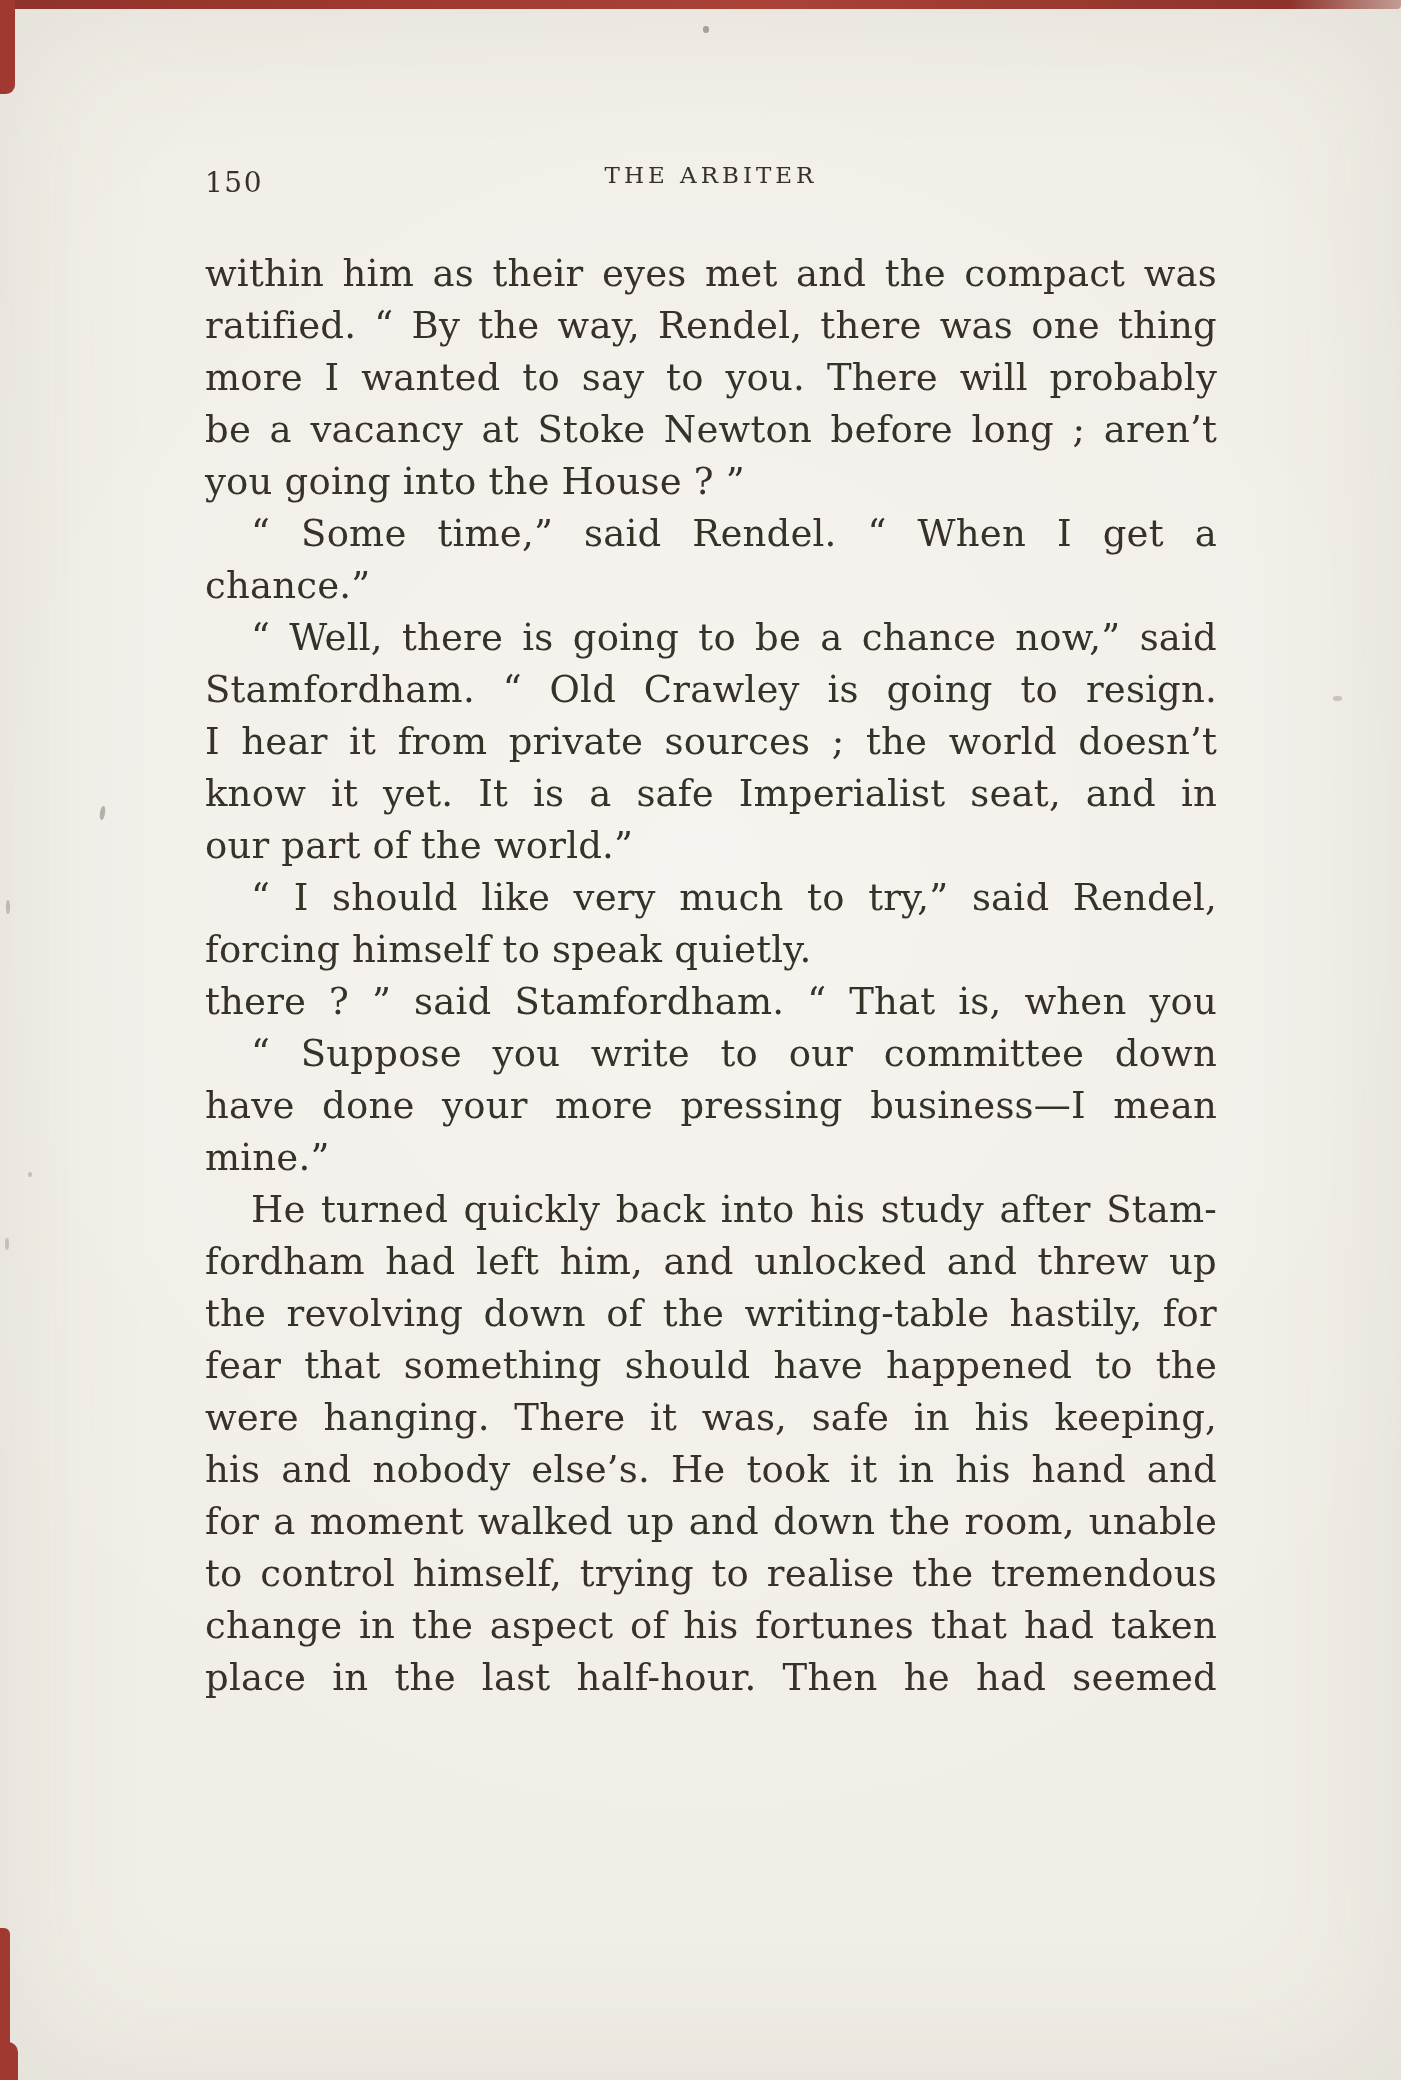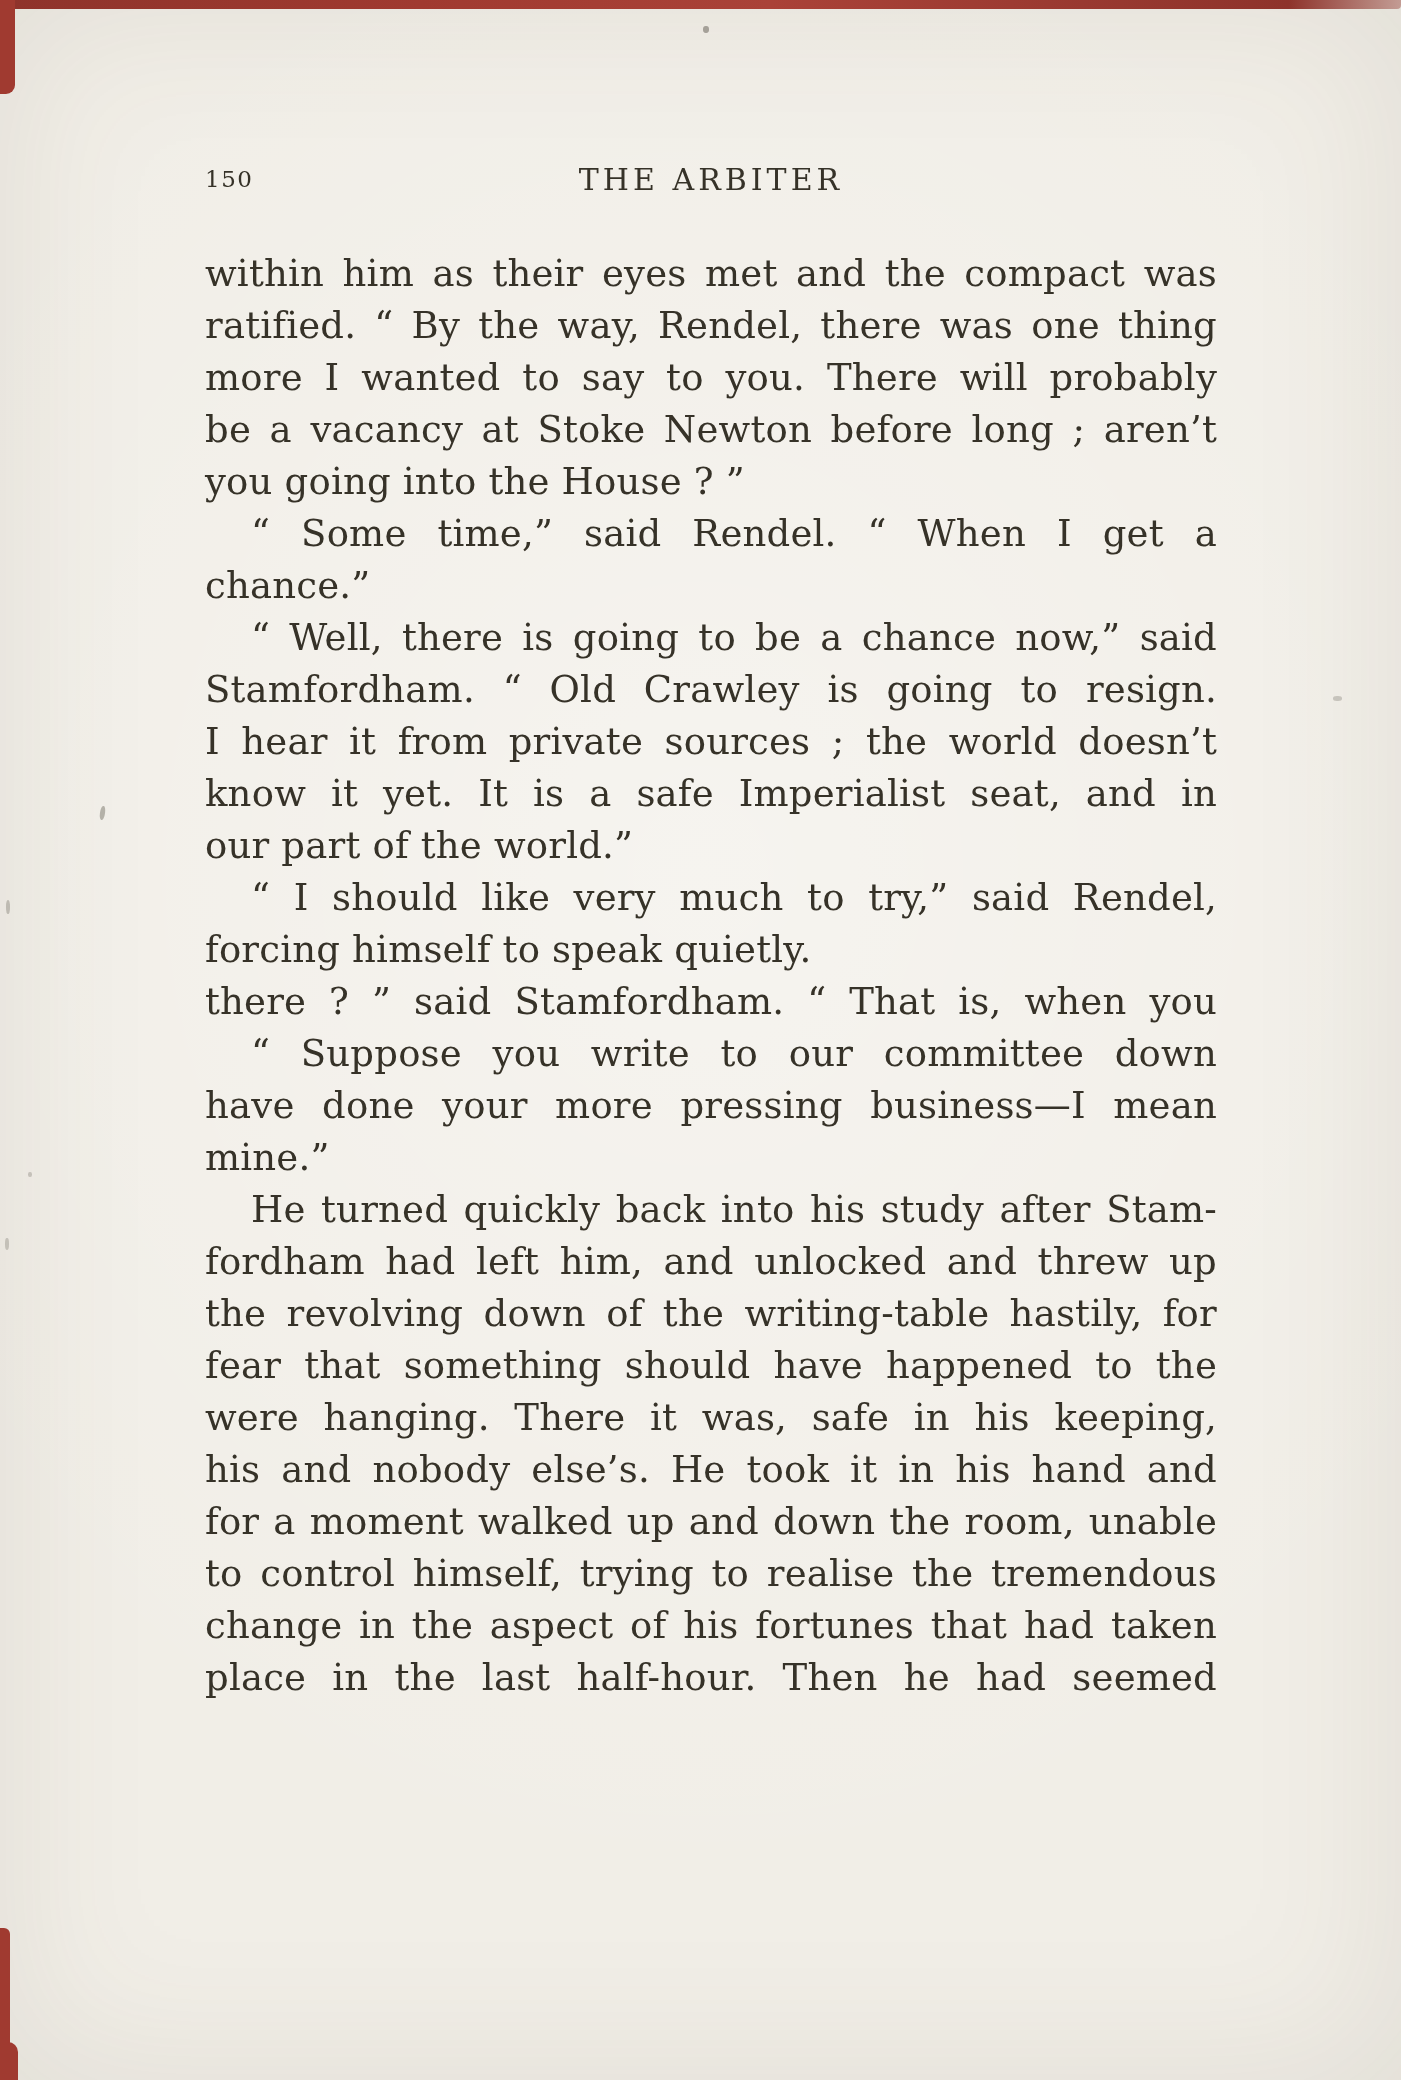--- a/index.html
+++ b/index.html
@@ -34,26 +34,26 @@
   
   .speck { position: absolute; background: #6b665c; border-radius: 45%; }
 
   .running-head {
     position: absolute;
     left: 205px; top: 160px;
     width: 1012px; height: 46px;
   }
   .page-num {
     position: absolute; left: 0; top: 6px;
-    font-size: 23px; letter-spacing: 1.5px;
+    font-size: 28px; letter-spacing: 1.5px;
   }
   .running-title {
     position: absolute; left: 0; right: 0; top: 2px;
     text-align: center;
-    font-size: 30px;
+    font-size: 23px;
     letter-spacing: 4px;
   }
 
   .text-block {
     position: absolute;
     left: 205px; top: 248px;
     width: 1012px;
     font-size: 37px;
     line-height: 52px;
     letter-spacing: 0.2px;

